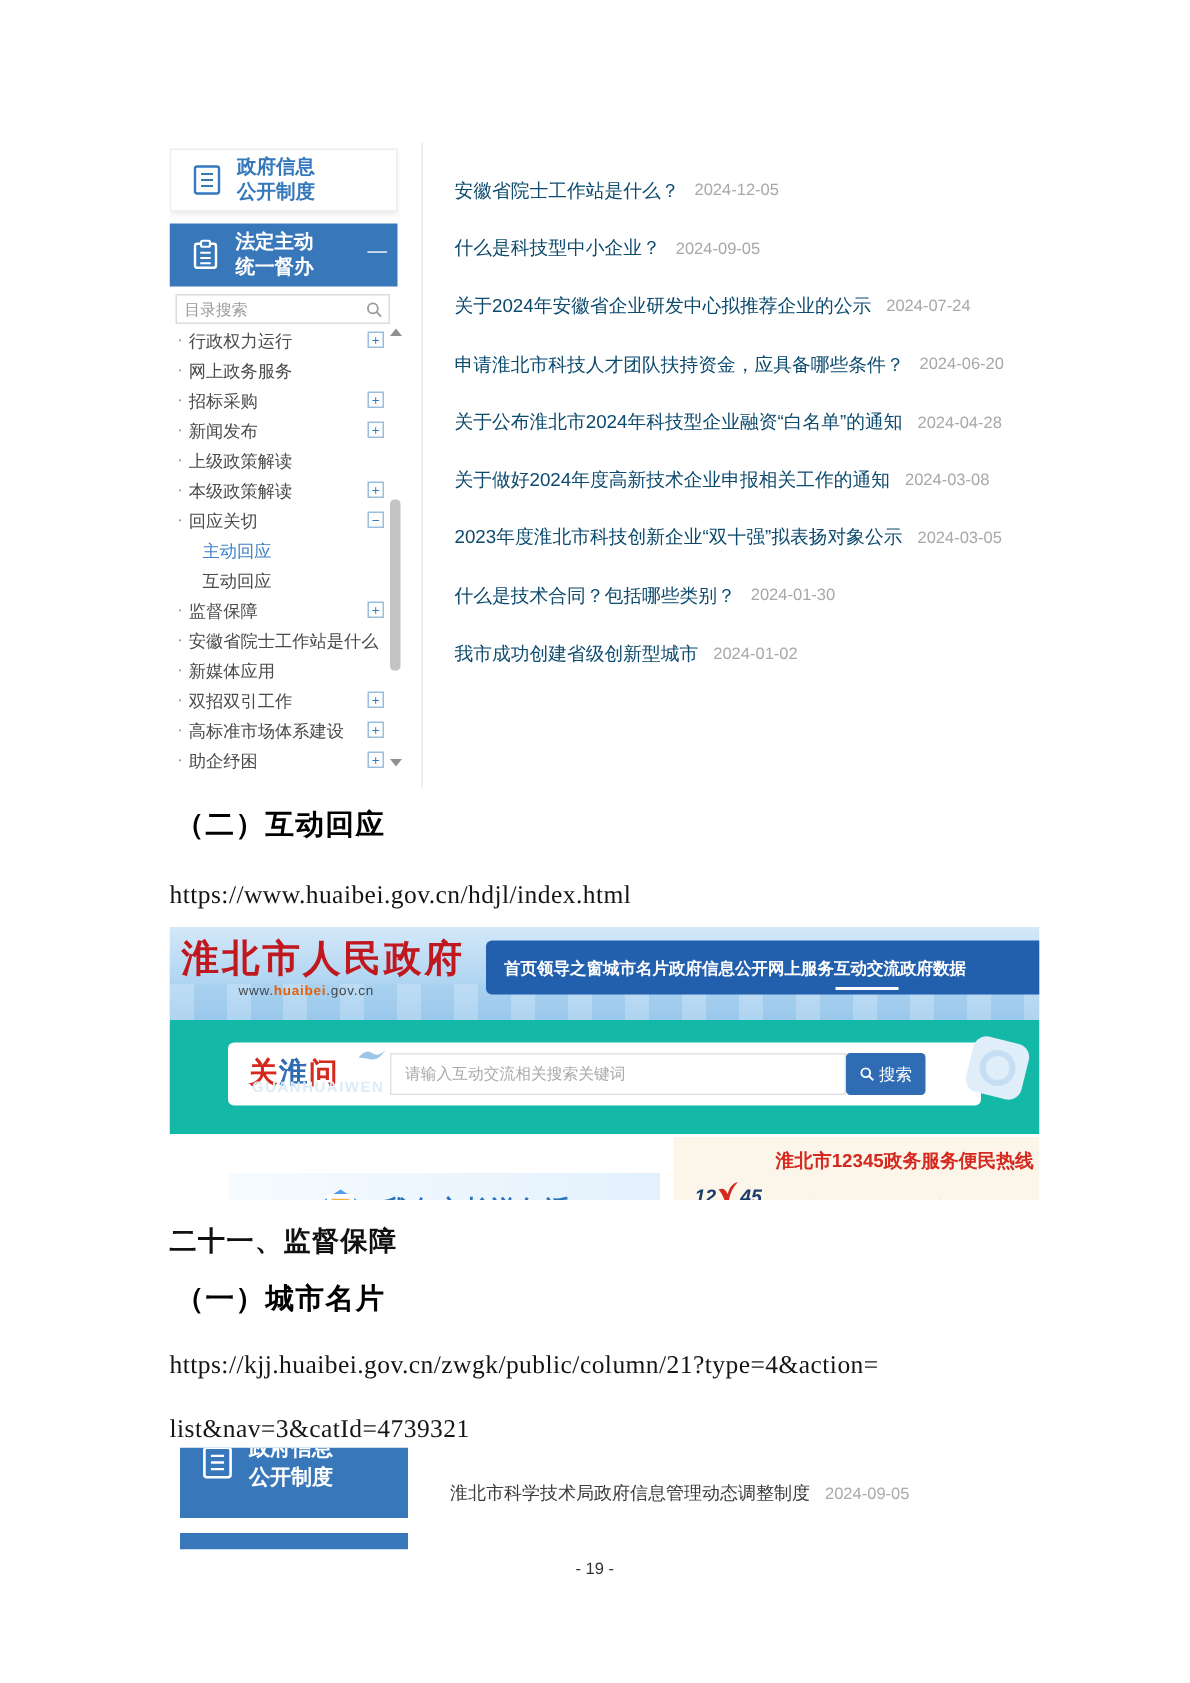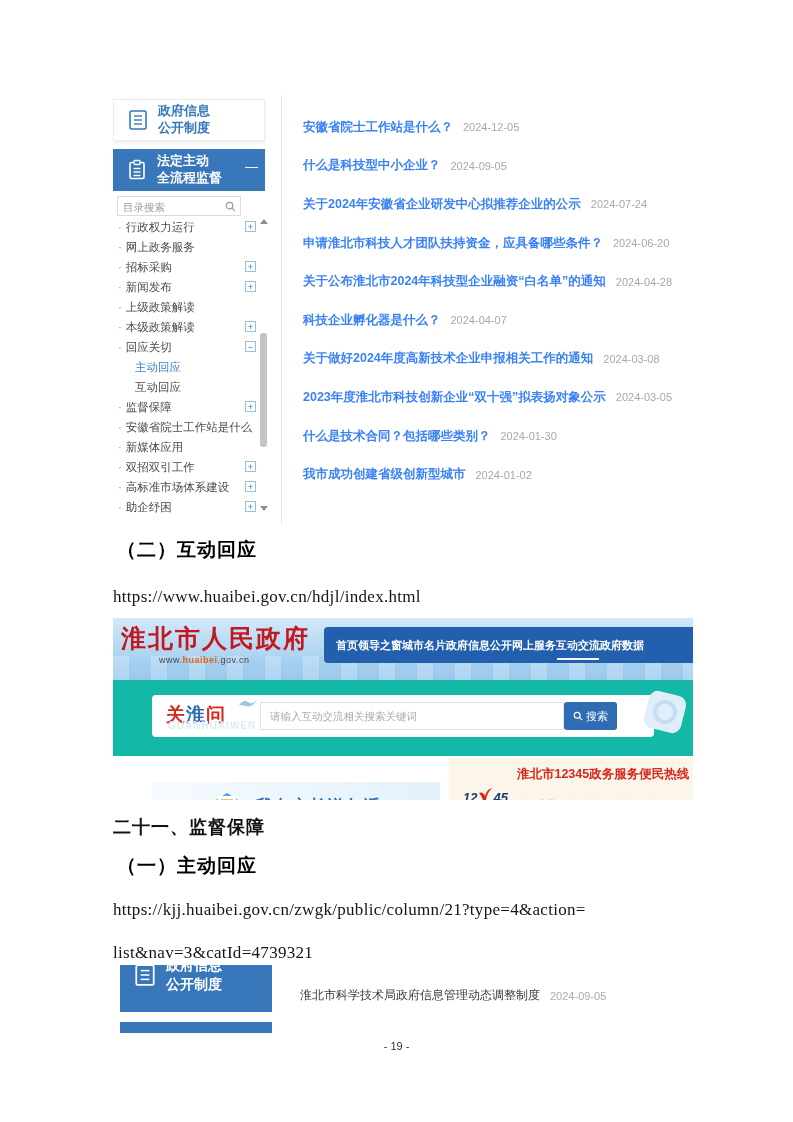--- a/index.html
+++ b/index.html
@@ -8,21 +8,21 @@
   .shot{position:absolute;overflow:hidden;}
 
   
   #shot1{left:113px;top:95px;width:580px;height:430px;}
   .sb-box{position:absolute;left:0;width:152px;height:42px;display:flex;align-items:center;
           gap:9px;padding-left:13px;box-sizing:border-box;}
   #sb-box1{top:4px;background:#fff;border:1px solid #ededed;box-shadow:0 2px 3px rgba(0,0,0,.07);color:#3578bb;}
   #sb-box2{top:54px;background:#3878ba;color:#fff;}
   .sb-box .t{font-size:13px;font-weight:bold;line-height:1.3;}
   .collapse-dash{position:absolute;right:7px;top:10px;font-size:13px;color:#fff;}
-  #sb-search{position:absolute;left:4px;top:101px;width:124px;height:20px;border:1px solid #dcdcdc;
+  #sb-search{position:absolute;left:4px;top:101px;width:143px;height:20px;border:1px solid #dcdcdc;
              box-sizing:border-box;background:#fff;}
   #sb-search input{border:none;outline:none;width:115px;height:16px;font-size:10.5px;color:#666;
              padding-left:5px;font-family:"Liberation Sans",sans-serif;background:transparent;}
   #sb-search input::placeholder{color:#999;}
   #sb-search svg{position:absolute;right:4px;top:4px;}
   #sb-menu{position:absolute;left:5px;top:122px;width:138px;}
   .mi{height:20px;display:flex;align-items:center;font-size:11.5px;color:#4a4a4a;position:relative;}
   .mi .blt{margin-right:4px;color:#8c8c8c;}
   .mi .lbl{white-space:nowrap;}
   .mi .expand{position:absolute;right:0;top:4px;width:11px;height:11px;border:1px solid #9cbedd;
@@ -31,21 +31,21 @@
   .mi.child{padding-left:17px;}
   .mi.active .lbl{color:#3f82c6;}
   #sb-scroll{position:absolute;left:145px;top:122px;width:12px;height:296px;}
   .tri{width:0;height:0;position:absolute;left:2px;}
   .tri-up{top:2px;border-left:4px solid transparent;border-right:4px solid transparent;border-bottom:5px solid #8f8f8f;}
   .tri-down{bottom:2px;border-left:4px solid transparent;border-right:4px solid transparent;border-top:5px solid #8f8f8f;}
   .thumb{position:absolute;left:2px;top:116px;width:7px;height:114px;background:#c4c4c4;border-radius:3px;}
   #divider{position:absolute;left:168px;top:0;width:1px;height:430px;background:#e9e9e9;}
   #articles{position:absolute;left:190px;top:13px;width:388px;}
   .art{height:38.6px;display:flex;align-items:center;}
-  .art .ti{font-size:12.5px;color:#3b82f6;white-space:nowrap;font-weight:bold;}
+  .art .ti{font-size:12.5px;color:#0c4a6e;white-space:nowrap;}
   .art .dt{font-size:11px;color:#a8a8a8;margin-left:10px;white-space:nowrap;}
 
   
   #shot2{left:113px;top:618px;width:580px;height:182px;}
   #hdr{position:absolute;top:0;left:0;right:0;height:62px;
        background:linear-gradient(180deg,#d3e8f9 0%,#b2d6f2 55%,#9ccaed 100%);}
   #skyline{position:absolute;bottom:0;left:0;right:0;height:24px;opacity:.55;
        background:repeating-linear-gradient(90deg,rgba(255,255,255,.35) 0 16px,rgba(140,190,230,.25) 16px 38px);}
   #gov-logo{position:absolute;left:8px;top:4px;font-family:"Liberation Serif",serif;font-weight:bold;
        font-size:25px;color:#c0181e;letter-spacing:2px;white-space:nowrap;}
@@ -125,21 +125,21 @@
   <div class="sb-box" id="sb-box2">
     <svg width="22" height="22" viewBox="0 0 22 22">
       <rect x="4" y="3.5" width="14" height="16" rx="1.5" fill="none" stroke="#fff" stroke-width="1.6"></rect>
       <rect x="8" y="1.5" width="6" height="4" rx="1" fill="#3878ba" stroke="#fff" stroke-width="1.4"></rect>
       <line x1="7.5" y1="9.5" x2="14.5" y2="9.5" stroke="#fff" stroke-width="1.4"></line>
       <line x1="7.5" y1="13" x2="14.5" y2="13" stroke="#fff" stroke-width="1.4"></line>
       <line x1="7.5" y1="16.5" x2="14.5" y2="16.5" stroke="#fff" stroke-width="1.4"></line>
     </svg>
     <div class="t">
       <div>法定主动</div>
-      <div>全流程监督</div>
+      <div>统一督办</div>
     </div>
     <span class="collapse-dash">—</span>
   </div>
 
   <div id="sb-search">
     <input type="text" placeholder="目录搜索" style="">
     <svg width="11" height="11" viewBox="0 0 12 12">
       <circle cx="5" cy="5" r="3.6" fill="none" stroke="#999" stroke-width="1.3"></circle>
       <line x1="7.8" y1="7.8" x2="11" y2="11" stroke="#999" stroke-width="1.3"></line>
     </svg>
@@ -236,24 +236,20 @@
         <span class="ti">关于2024年安徽省企业研发中心拟推荐企业的公示</span>
         <span class="dt">2024-07-24</span>
       </div>
     <div class="art">
         <span class="ti">申请淮北市科技人才团队扶持资金，应具备哪些条件？</span>
         <span class="dt">2024-06-20</span>
       </div>
     <div class="art">
         <span class="ti">关于公布淮北市2024年科技型企业融资“白名单”的通知</span>
         <span class="dt">2024-04-28</span>
-      </div>
-    <div class="art">
-        <span class="ti">科技企业孵化器是什么？</span>
-        <span class="dt">2024-04-07</span>
       </div>
     <div class="art">
         <span class="ti">关于做好2024年度高新技术企业申报相关工作的通知</span>
         <span class="dt">2024-03-08</span>
       </div>
     <div class="art">
         <span class="ti">2023年度淮北市科技创新企业“双十强”拟表扬对象公示</span>
         <span class="dt">2024-03-05</span>
       </div>
     <div class="art">
@@ -332,21 +328,21 @@
       </div>
       <div>
         <div class="ti">淮北市12345政务服务便民热线</div>
         <div class="sub">统一受理　统一督办　全流程监督</div>
       </div>
     </div>
   </div>
 </div>
 
 <div class="doc-h-hei" style="left:113px;top:815px;">二十一、监督保障</div>
-<div class="doc-h-kai" style="left:117px;top:853px;">（一）主动回应</div>
+<div class="doc-h-kai" style="left:117px;top:853px;">（一）城市名片</div>
 <div class="doc-url" style="left:113px;top:888px;">
   <div>https://kjj.huaibei.gov.cn/zwgk/public/column/21?type=4&amp;action=</div>
   <div>list&amp;nav=3&amp;catId=4739321</div>
 </div>
 
 <div class="shot" id="shot3">
   <div id="s3-box">
     <div class="inner">
       <svg width="24" height="24" viewBox="0 0 22 22">
         <rect x="3" y="2" width="16" height="18" rx="1.5" fill="none" stroke="#fff" stroke-width="1.6"></rect>

